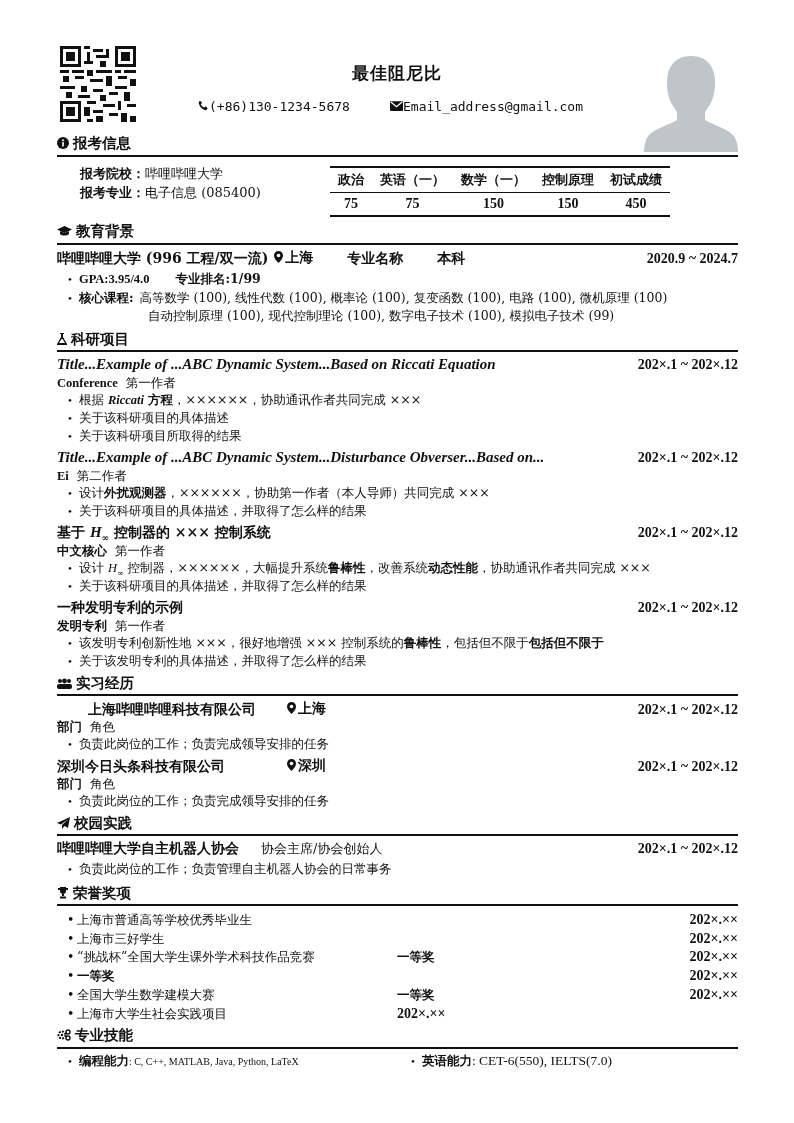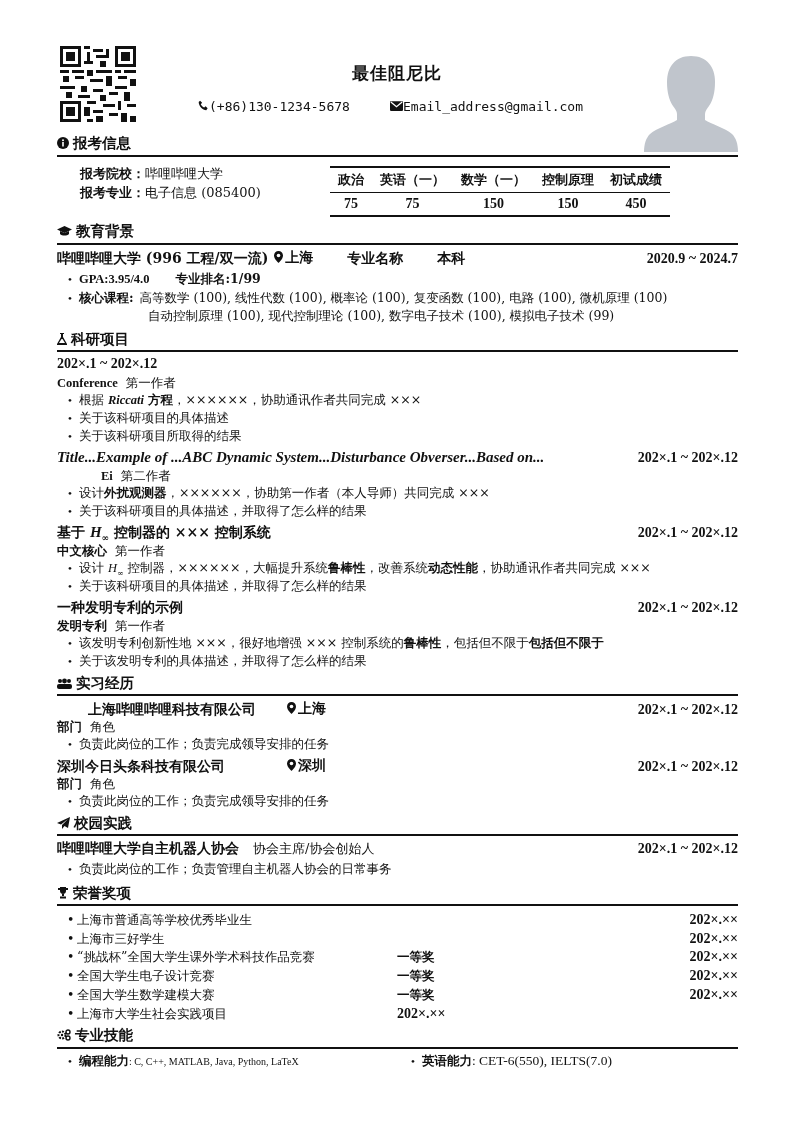--- a/index.html
+++ b/index.html
@@ -189,41 +189,42 @@
 <div class="abs sec-title" style="top:330px;">
   <span><svg width="10" height="12" viewBox="0 0 10 12">
         <path d="M3 0h4v1H6v3l4 7v1H0v-1l4-7V1H3z" fill="#111"></path>
         <path d="M2 10l2.5-4h1L8 10z" fill="#fff"></path>
       </svg></span>
   <span>科研项目</span>
 </div>
 <div class="abs sec-rule" style="top:350px;"></div>
 
 <div class="abs row" style="top:356px;">
+  <span class="b i ser" style="font-size:15px;">Title...Example of ...ABC Dynamic System...Based on Riccati Equation</span>
   <span class="date">202×.1 ~ 202×.12</span>
 </div>
 <div class="abs sub" style="top:375px;"><span class="b ser">Conference</span>&nbsp;&nbsp;<span>第一作者</span></div>
 <div class="abs bi" style="top:392px;">
     <span class="dot">•</span>
     <span>根据 <b class="i ser">Riccati</b> <b>方程</b>，××××××，协助通讯作者共同完成 ×××</span>
   </div>
 <div class="abs bi" style="top:410px;">
     <span class="dot">•</span>
     <span>关于该科研项目的具体描述</span>
   </div>
 <div class="abs bi" style="top:428px;">
     <span class="dot">•</span>
     <span>关于该科研项目所取得的结果</span>
   </div>
 
 <div class="abs row" style="top:449px;">
   <span class="b i ser" style="font-size:15px;">Title...Example of ...ABC Dynamic System...Disturbance Obverser...Based on...</span>
   <span class="date">202×.1 ~ 202×.12</span>
 </div>
-<div class="abs sub" style="top:468px;margin-left:44px;"><span class="b ser">Ei</span>&nbsp;&nbsp;<span>第二作者</span></div>
+<div class="abs sub" style="top:468px;"><span class="b ser">Ei</span>&nbsp;&nbsp;<span>第二作者</span></div>
 <div class="abs bi" style="top:485px;">
     <span class="dot">•</span>
     <span>设计<b>外扰观测器</b>，××××××，协助第一作者（本人导师）共同完成 ×××</span>
   </div>
 <div class="abs bi" style="top:503px;">
     <span class="dot">•</span>
     <span>关于该科研项目的具体描述，并取得了怎么样的结果</span>
   </div>
 
 <div class="abs row" style="top:524px;">
@@ -305,21 +306,21 @@
 
 <div class="abs sec-title" style="top:814px;">
   <span><svg width="13" height="12" viewBox="0 0 13 12">
         <path d="M13 0L0 6l4 1.5L11 2 5 8v4l2.5-3L11 11z" fill="#111"></path>
       </svg></span>
   <span>校园实践</span>
 </div>
 <div class="abs sec-rule" style="top:834px;"></div>
 
 <div class="abs row" style="top:840px;">
-  <div style="display:flex; align-items:flex-end; gap:2px;">
+  <div style="display:flex; align-items:flex-end; gap:10px;">
     <span class="h">哔哩哔哩大学自主机器人协会</span>
     <span style="font-size:13px;margin-left:12px;">协会主席/协会创始人</span>
   </div>
   <span class="date">202×.1 ~ 202×.12</span>
 </div>
 <div class="abs bi" style="top:861px;">
     <span class="dot">•</span>
     <span>负责此岗位的工作；负责管理自主机器人协会的日常事务</span>
   </div>
 
@@ -348,21 +349,20 @@
       <span class="b ser" style="font-size:14px;">202×.××</span>
     </div>
   <div style="display:flex;">
       <span style="width:10px;">•</span>
       <span style="width:320px;">“挑战杯”全国大学生课外学术科技作品竞赛</span>
       <span class="b" style="flex:1;">一等奖</span>
       <span class="b ser" style="font-size:14px;">202×.××</span>
     </div>
   <div style="display:flex;">
       <span style="width:10px;">•</span>
-      <span style="width:320px;">全国大学生电子设计竞赛</span>
       <span class="b" style="flex:1;">一等奖</span>
       <span class="b ser" style="font-size:14px;">202×.××</span>
     </div>
   <div style="display:flex;">
       <span style="width:10px;">•</span>
       <span style="width:320px;">全国大学生数学建模大赛</span>
       <span class="b" style="flex:1;">一等奖</span>
       <span class="b ser" style="font-size:14px;">202×.××</span>
     </div>
   <div style="display:flex;">

